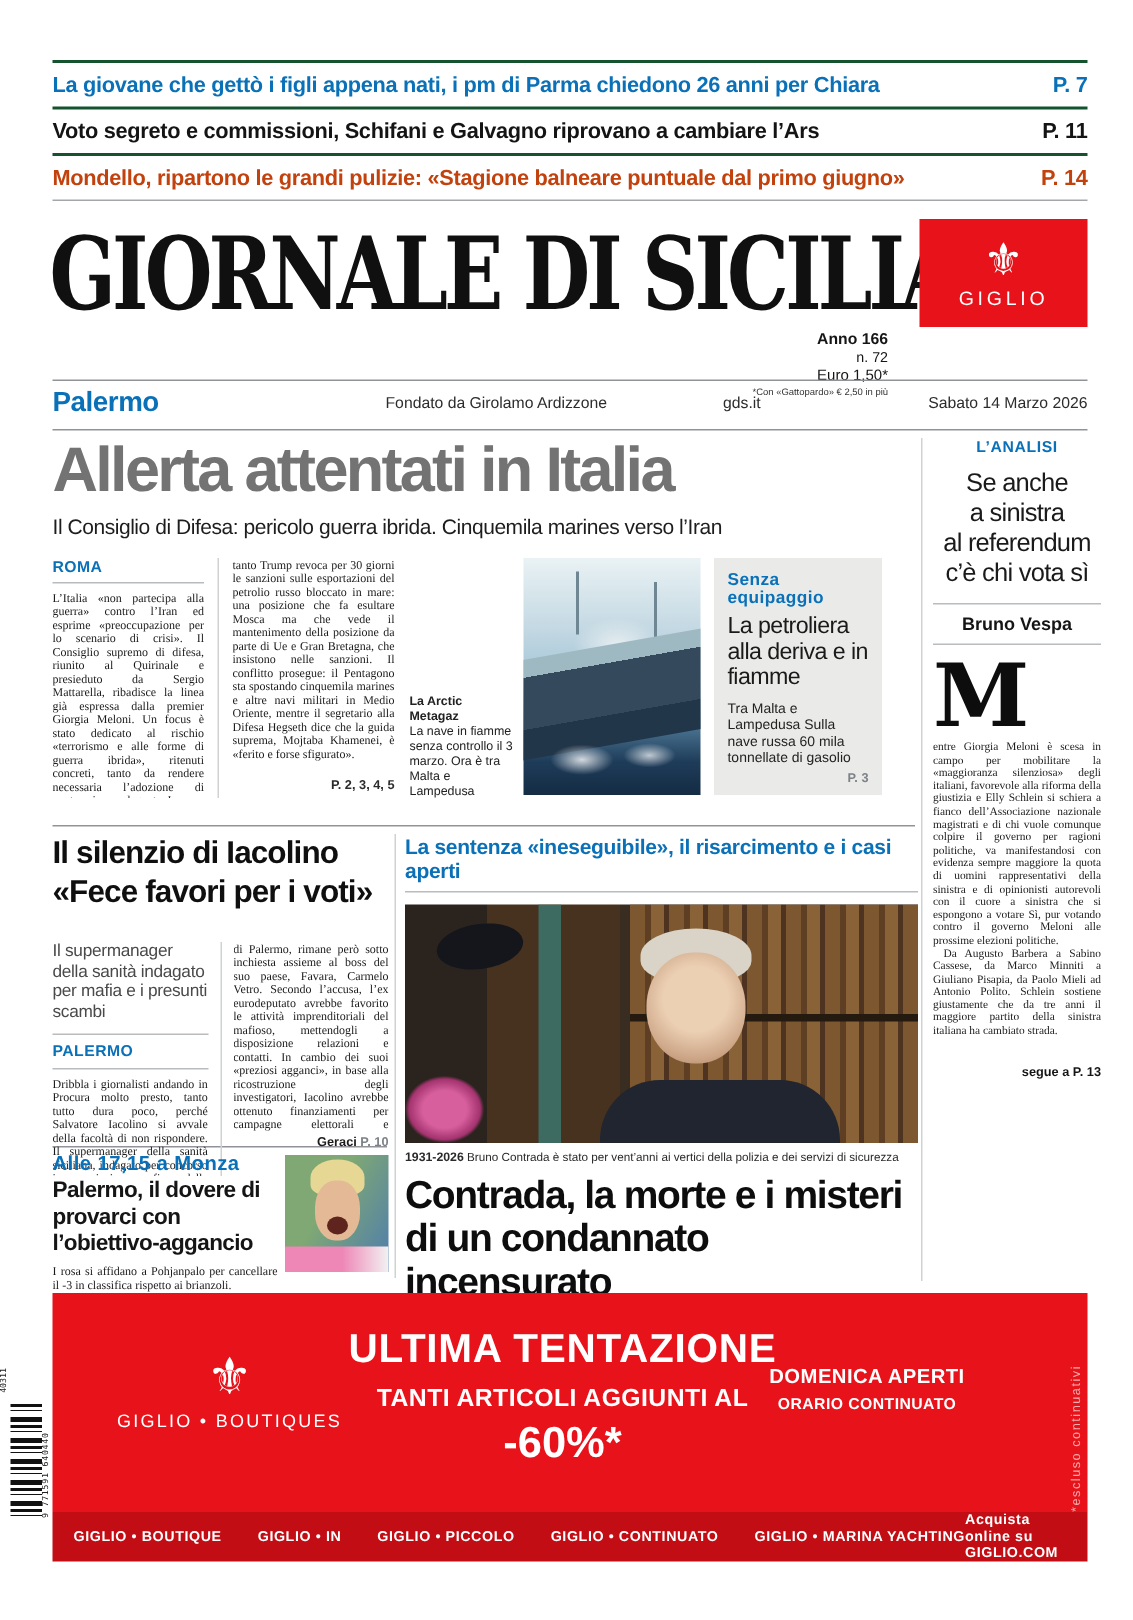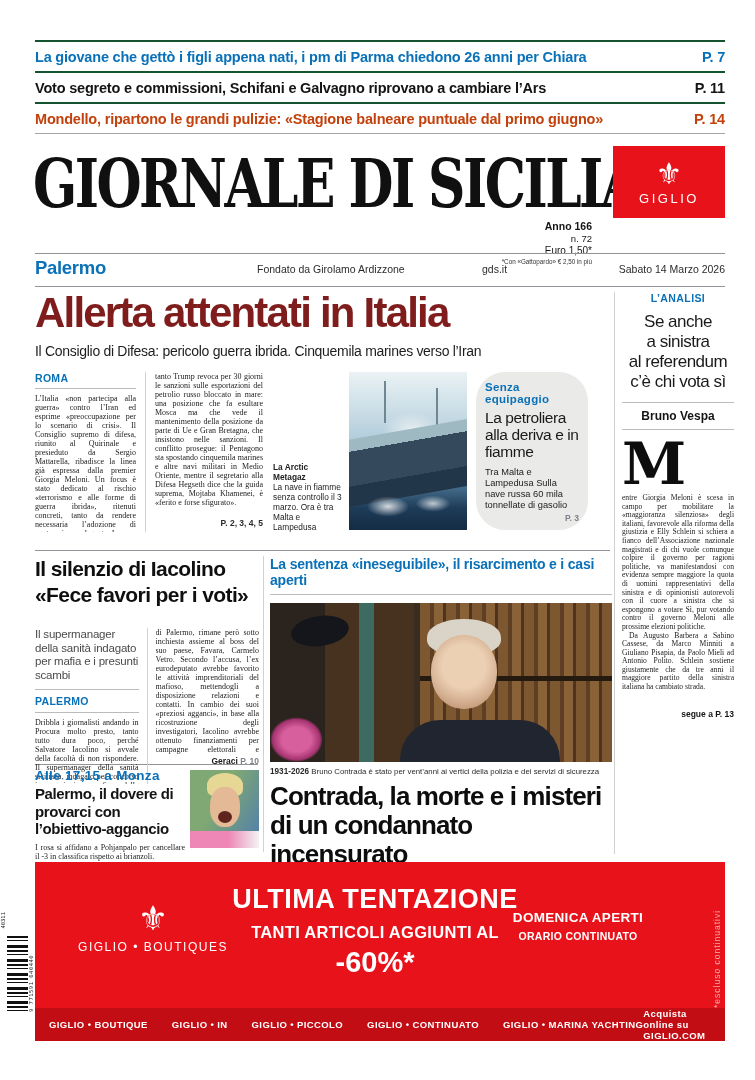--- a/index.html
+++ b/index.html
@@ -32,41 +32,41 @@
   .edition-row .founded{position:absolute;left:222px;top:6px;font-size:10.5px;color:#2c2c2c;}
   .edition-row .site{position:absolute;left:447px;top:6px;font-size:10.5px;color:#2c2c2c;}
   .edition-row .date{position:absolute;right:0;top:6px;font-size:10.5px;color:#2c2c2c;}
   
   .body-serif{font-family:"Liberation Serif","DejaVu Serif",serif;font-size:8px;line-height:9px;
       text-align:justify;color:#1b1b1b;overflow:hidden;}
   .kick{color:#0a71b8;font-weight:bold;font-size:10.5px;letter-spacing:0.3px;}
   .pageref{color:#7c8287;font-weight:bold;}
   
   .lead{position:absolute;top:290px;left:35px;width:577px;}
-  .lead h1{margin:0;font-size:42px;line-height:46px;letter-spacing:-1.8px;font-weight:bold;color:#7f1d1d;cursor:pointer;}
+  .lead h1{margin:0;font-size:42px;line-height:46px;letter-spacing:-1.8px;font-weight:bold;color:#737373;cursor:pointer;}
   .lead .sub{margin-top:7px;font-size:14px;letter-spacing:-0.3px;color:#1d1d1d;}
   .lead-row{display:flex;margin-top:13px;height:160px;}
   .lcol1{width:101px;}
   .lcol1 .kick{display:block;border-bottom:1px solid #b9bcbe;padding-bottom:4px;margin-bottom:5px;}
   .lcol2{width:108px;margin-left:9px;padding-left:9px;border-left:1px solid #cfd1d2;}
   .lcol2 .pgline{text-align:right;font-size:8.5px;font-weight:bold;color:#2b2b2b;font-family:"Liberation Sans",sans-serif;}
   .lcap{width:70px;margin-left:10px;align-self:flex-end;font-size:8.3px;line-height:10px;color:#222;}
   .lcap b{display:block;}
   .lphoto{width:118px;height:158px;margin-left:6px;position:relative;overflow:hidden;
       background:linear-gradient(180deg,#eaf2f4 0%,#c6dae4 28%,#a3c4d6 52%,#48718f 72%,#1e3c59 86%,#142b43 100%);}
   .lphoto .hull{position:absolute;left:-20%;top:36%;width:150%;height:42%;background:linear-gradient(180deg,#9fb9c2 0 18%,#35495c 18% 70%,#22364a 70% 100%);transform:rotate(-10deg);}
   .lphoto .mast1,.lphoto .mast2{position:absolute;top:6%;width:2px;height:26%;background:#6f8693;}
   .lphoto .mast1{left:30%;} .lphoto .mast2{left:74%;top:10%;}
   .lphoto .smoke{position:absolute;left:18%;top:20%;width:70%;height:34%;
       background:radial-gradient(closest-side,rgba(235,240,242,.95),rgba(235,240,242,0) 70%);}
   .lphoto .foam{position:absolute;left:8%;bottom:6%;width:84%;height:18%;
       background:radial-gradient(closest-side at 30% 50%,rgba(255,255,255,.8),transparent 70%),
                  radial-gradient(closest-side at 75% 40%,rgba(255,255,255,.7),transparent 70%);}
   .lbox{width:112px;height:158px;margin-left:9px;background:#eaeae8;padding:9px 9px 7px;box-sizing:border-box;
-      display:flex;flex-direction:column;border-radius:29px;}
+      display:flex;flex-direction:column;}
   .lbox .kick{font-size:11.5px;}
   .lbox .btitle{font-size:15.5px;line-height:17px;letter-spacing:-0.4px;color:#1a1a1a;margin-top:4px;cursor:pointer;}
   .lbox .btext{margin-top:auto;font-size:9.3px;line-height:11px;color:#222;}
   .lbox .bpg{text-align:right;font-size:8.5px;margin-top:2px;}
   
   .vrule{position:absolute;border-left:1px solid #cfd1d2;}
   
   .iaco{position:absolute;top:556px;left:35px;width:224px;}
   .iaco h2{margin:0;font-size:21px;line-height:26px;letter-spacing:-0.6px;font-weight:bold;color:#0f0f0f;cursor:pointer;}
   .iaco .cols{display:flex;margin-top:20px;}

